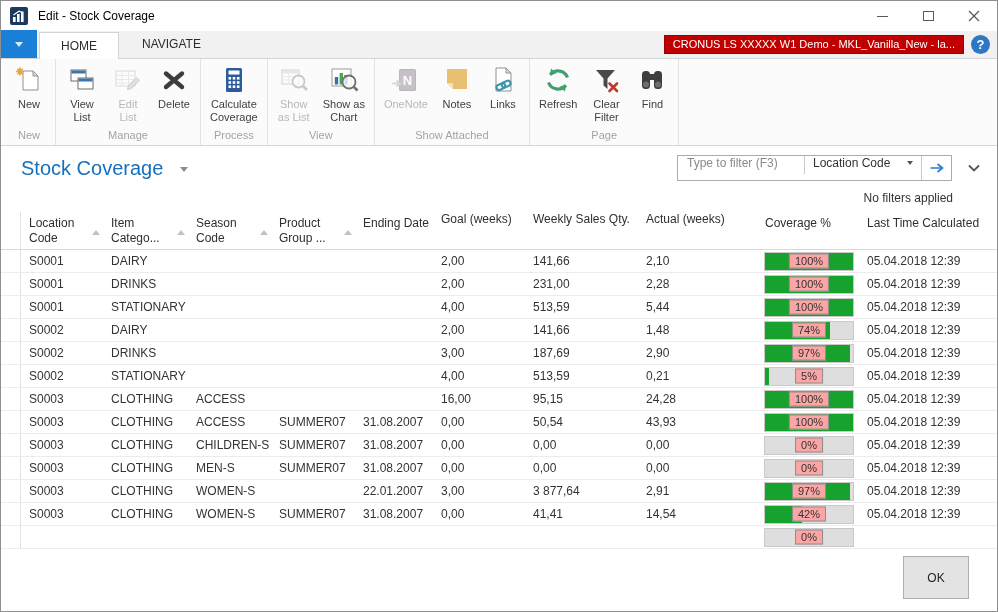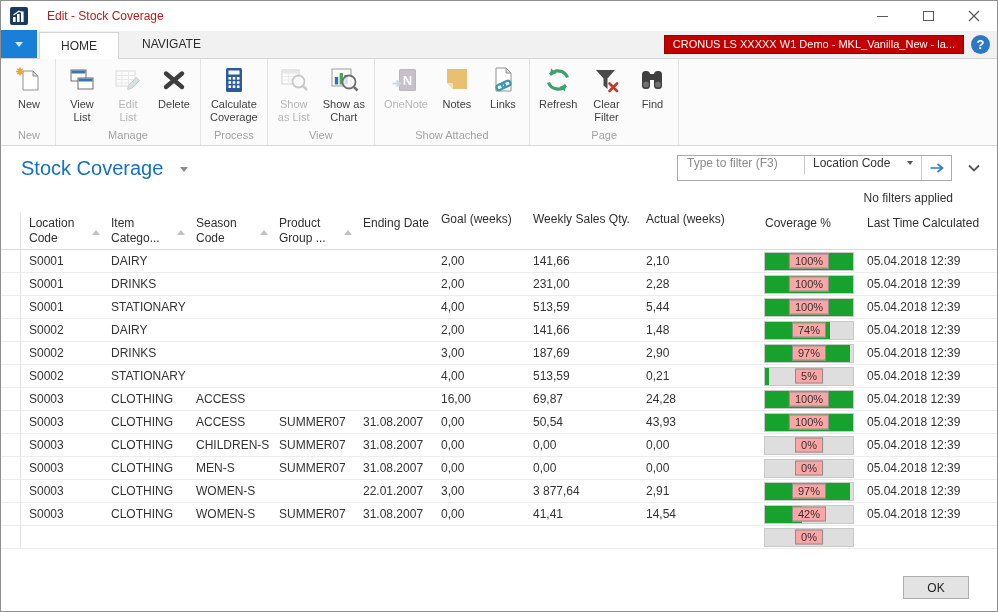--- a/index.html
+++ b/index.html
@@ -2,21 +2,21 @@
 <html><head>
 <meta charset="utf-8">
 <style>
   * { box-sizing: border-box; margin: 0; padding: 0; }
   html,body { width: 998px; height: 612px; font-family: "Liberation Sans", sans-serif; background:#e8e8e8; }
   .window { width: 998px; height: 612px; border: 1px solid #8f8f8f; background: #fff; position: relative; overflow: hidden; }
 
   
   .titlebar { height: 30px; display: flex; align-items: center; padding-left: 9px; background:#fff; }
   .app-icon { width: 18px; height: 18px; }
-  .win-title { margin-left: 19px; color: #b91c1c; font-size: 12px; }
+  .win-title { margin-left: 10px; color: #000000; font-size: 12px; }
   .win-controls { margin-left: auto; display: flex; }
   .wc { width: 46px; height: 30px; display: flex; align-items: center; justify-content: center; }
   .min-glyph { width: 11px; height: 1px; background: #5a5a5a; }
   .max-glyph { width: 11px; height: 10px; border: 1px solid #5a5a5a; }
 
   
   .tabstrip { height: 28px; background: #f1f1f1; border-bottom: 1px solid #d4d4d4; display: flex; align-items: flex-end; }
   .appmenu { width: 36px; height: 28px; background: #1a80d7; display: flex; align-items: center; justify-content: center; cursor: pointer; }
   .appmenu-caret { width:0; height:0; border-left:4px solid transparent; border-right:4px solid transparent; border-top:5px solid #d5eafb; }
   .tab { padding: 0 21px; font-size: 12px; color: #2b2b2b; height: 27px; line-height: 27px; margin-left: 2px; }
@@ -64,21 +64,21 @@
   .cell.select { padding: 0; border-right: 1px solid #e2e2e2; }
   .cell.sortable { display: flex; }
   .hlabel { flex: 1; }
   .tri { width:0; height:0; border-left:4px solid transparent; border-right:4px solid transparent; border-bottom:5px solid #c2c2c2; align-self: center; margin-right: -1px; }
   .cov-cell { display: flex; align-items: center; padding: 0 4px 0 7px; }
   .cov-outer { width: 90px; height: 19px; background: #dedede; border: 1px solid #c9c9c9; position: relative; }
   .cov-fill { position: absolute; left: 0; top: 0; bottom: 0; background: #17a22d; }
   .cov-label { position: absolute; left: 50%; top: 50%; transform: translate(-50%,-50%); background: #fca5a5; border: 1px solid #8e8e8e; font-size: 11px; line-height: 13px; padding: 0 5px; min-width: 26px; text-align: center; color: #333; }
 
   
-  .ok-button { position: absolute; right: 28px; bottom: 12px; width: 66px; height: 23px; background: #e3e3e3; border: 1px solid #aeaeae; font-size: 12px; color: #222; font-family: inherit; cursor: pointer; }
+  .ok-button { position: absolute; right: 28px; bottom: 12px; width: 66px; height: 43px; background: #e3e3e3; border: 1px solid #aeaeae; font-size: 12px; color: #222; font-family: inherit; cursor: pointer; }
 </style>
 </head>
 <body>
 
 <div class="window">
 
   <div class="titlebar">
     <span class="app-icon">
       <svg viewBox="0 0 18 18">
           <rect width="18" height="18" rx="2" fill="#1b3a5e"></rect>
@@ -443,21 +443,21 @@
         <div class="cell">05.04.2018 12:39</div>
       </div>
       <div class="trow drow">
         <div class="cell select"></div>
         <div class="cell">S0003</div>
         <div class="cell">CLOTHING</div>
         <div class="cell">ACCESS</div>
         <div class="cell"></div>
         <div class="cell"></div>
         <div class="cell num">16,00</div>
-        <div class="cell num">69,87</div>
+        <div class="cell num">95,15</div>
         <div class="cell num">24,28</div>
         <div class="cov-cell">
           <div class="cov-outer">
             <div class="cov-fill" style="width: 100%;"></div>
             <div class="cov-label">100%</div>
           </div>
         </div>
         <div class="cell">05.04.2018 12:39</div>
       </div>
       <div class="trow drow">

